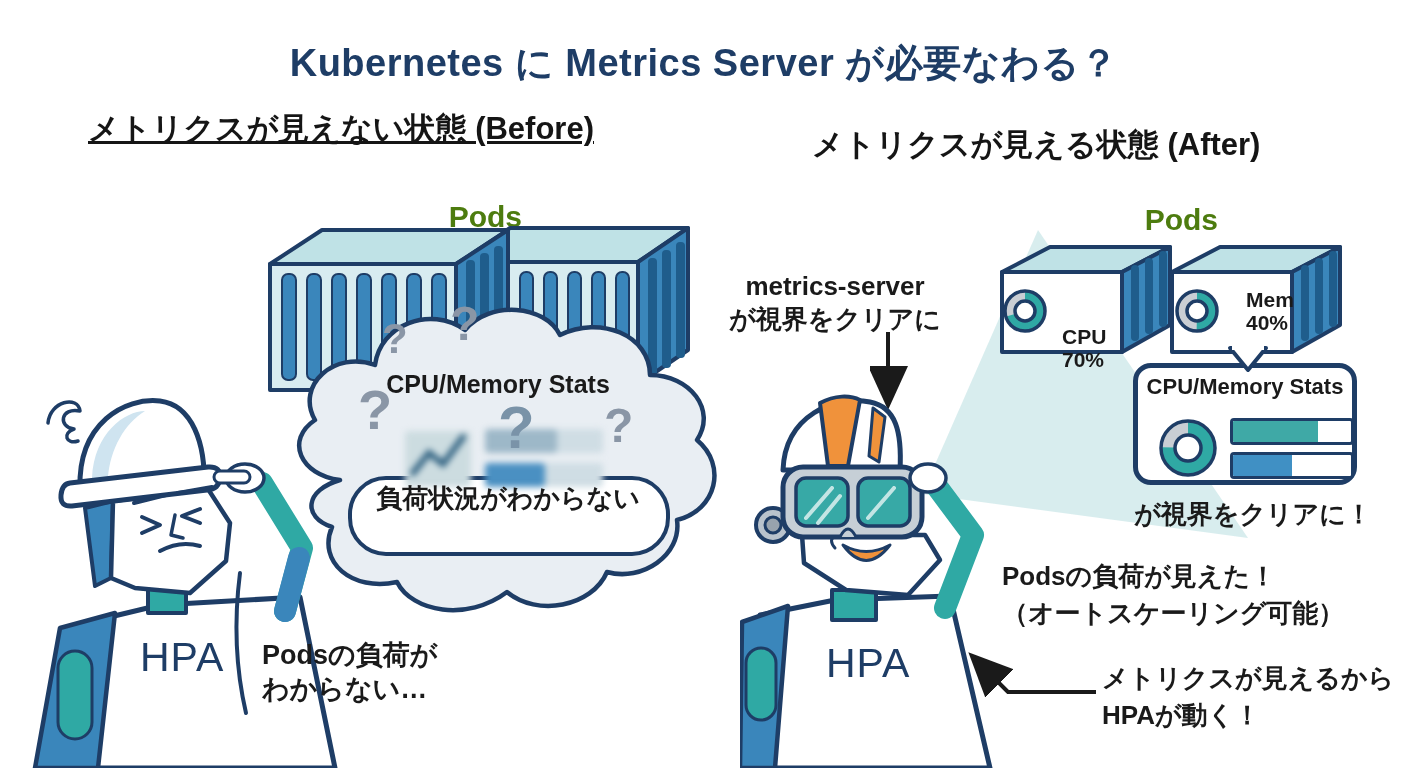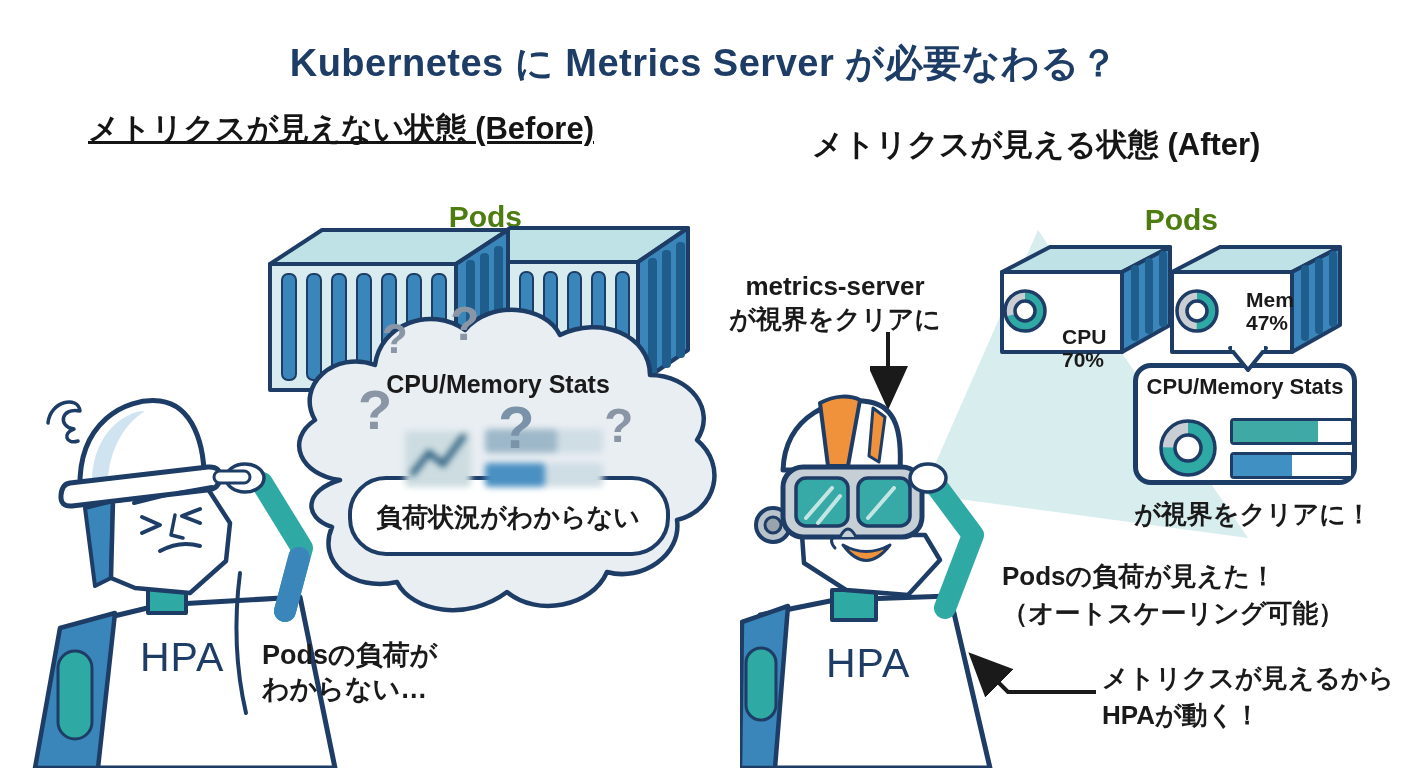--- a/index.html
+++ b/index.html
@@ -100,21 +100,21 @@
     <rect x="80" y="40" width="60" height="24" rx="4" fill="#4a90c2"></rect>
   </svg>
 
   <span class="abs q" style="left:382px;top:318px;font-size:42px;">?</span>
   <span class="abs q" style="left:450px;top:300px;font-size:48px;">?</span>
   <span class="abs q" style="left:358px;top:382px;font-size:56px;">?</span>
   <span class="abs q" style="left:498px;top:398px;font-size:60px;color:#7a93a8;">?</span>
   <span class="abs q" style="left:604px;top:402px;font-size:48px;">?</span>
 
   <div class="abs cloud-title" style="left:378px;top:370px;width:240px;">CPU/Memory Stats</div>
-  <div class="abs cloud-status" style="left:358px;top:500px;width:300px;">負荷状況がわからない</div>
+  <div class="abs cloud-status" style="left:358px;top:481px;width:300px;">負荷状況がわからない</div>
 
   <svg class="abs" style="left:30px;top:383px;" width="312" height="385">
     <g stroke="#1e3d66" stroke-linejoin="round" stroke-linecap="round" fill="none">
       <path d="M18,40 C20,18 48,12 50,28 C30,24 28,44 44,46 C32,50 36,62 48,58" stroke-width="3.5"></path>
 
       <path d="M55,240 L130,222 L270,214 L305,385 L30,385 Z" fill="#ffffff" stroke-width="5"></path>
 
       <path d="M30,245 L85,230 L68,385 L5,385 Z" fill="#3a86bb" stroke-width="4.5"></path>
       <rect x="28" y="268" width="34" height="88" rx="17" fill="#2fa9a4" stroke-width="3"></rect>
 
@@ -193,21 +193,21 @@
     </g>
 
     <g>
       <circle cx="212" cy="86" r="15" fill="none" stroke="#c9ced4" stroke-width="9"></circle>
       <circle cx="212" cy="86" r="15" fill="none" stroke="#2fa9a4" stroke-width="9" transform="rotate(-90 212 86)" stroke-dasharray="47.12388980384689 94.24777960769379"></circle>
       <circle cx="212" cy="86" r="20" fill="none" stroke="#1e3d66" stroke-width="3.5"></circle>
       <circle cx="212" cy="86" r="10" fill="#ffffff" stroke="#1e3d66" stroke-width="3.5"></circle>
     </g>
   </svg>
   <div class="abs podmetric" style="left:1062px;top:288px;margin-top:37px;"><span>CPU</span><br><span>70%</span></div>
-  <div class="abs podmetric" style="left:1234px;top:288px;margin-left:12px;"><span>Mem</span><br><span>47%</span></div>
+  <div class="abs podmetric" style="left:1234px;top:288px;margin-left:12px;"><span>Mem</span><br><span>40%</span></div>
 
   <div class="abs panel">
     <div class="panel-title">CPU/Memory Stats</div>
     <svg style="position:absolute;left:20px;top:50px;" width="62" height="62">
       <circle cx="30" cy="30" r="20" fill="none" stroke="#c9ced4" stroke-width="12"></circle>
       <circle cx="30" cy="30" r="20" fill="none" stroke="#2fa9a4" stroke-width="12" transform="rotate(-90 30 30)" stroke-dasharray="94.24777960769379 125.66370614359172"></circle>
       <circle cx="30" cy="30" r="27" fill="none" stroke="#1e3d66" stroke-width="3.5"></circle>
       <circle cx="30" cy="30" r="13" fill="#ffffff" stroke="#1e3d66" stroke-width="3.5"></circle>
     </svg>
     <div class="bar" style="left:92px;top:50px;">

